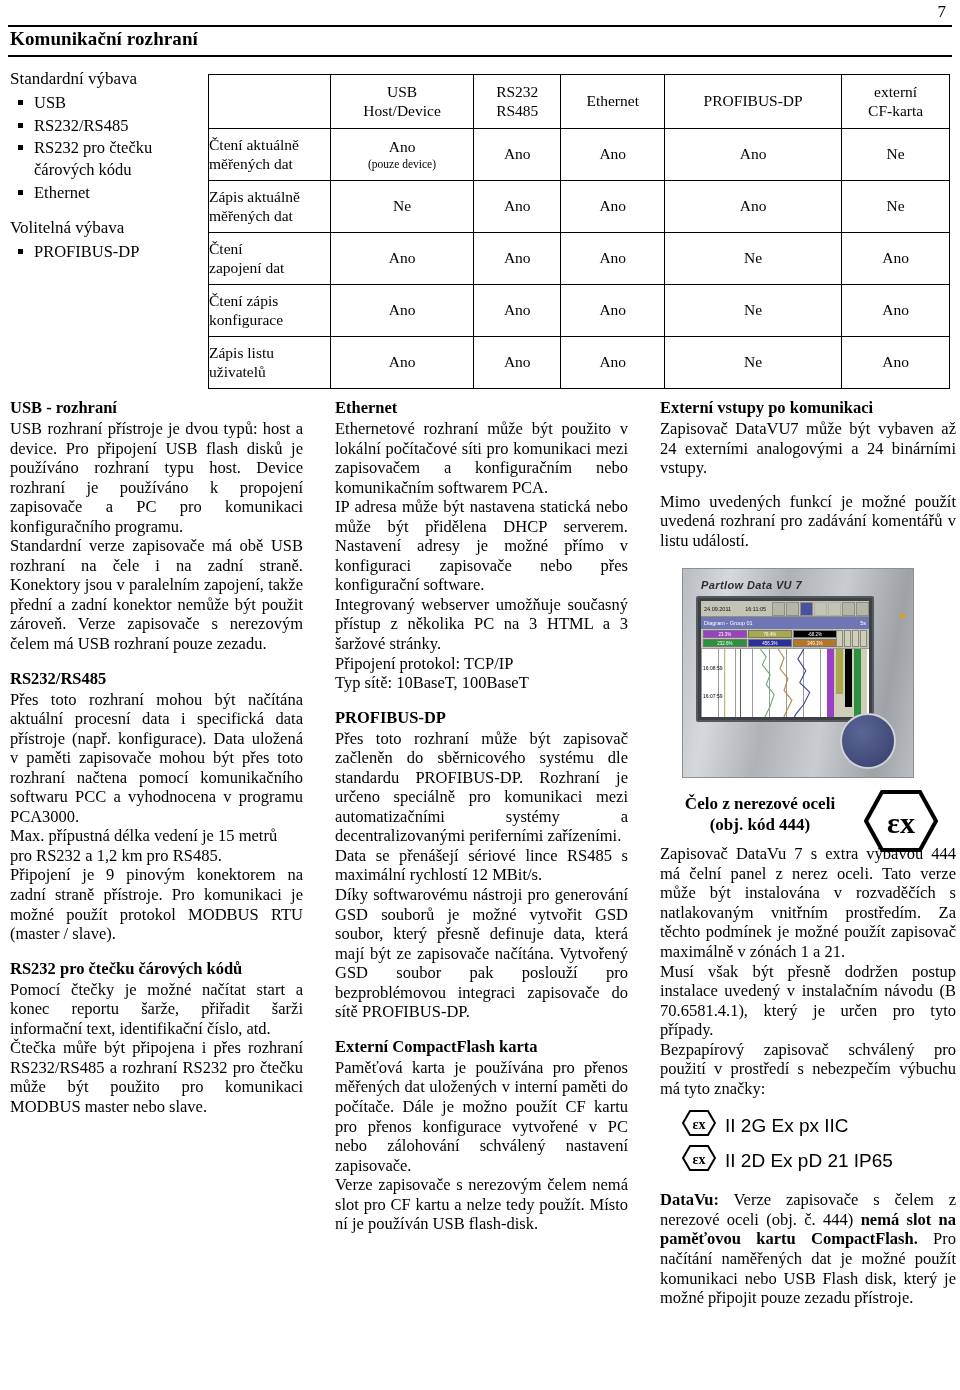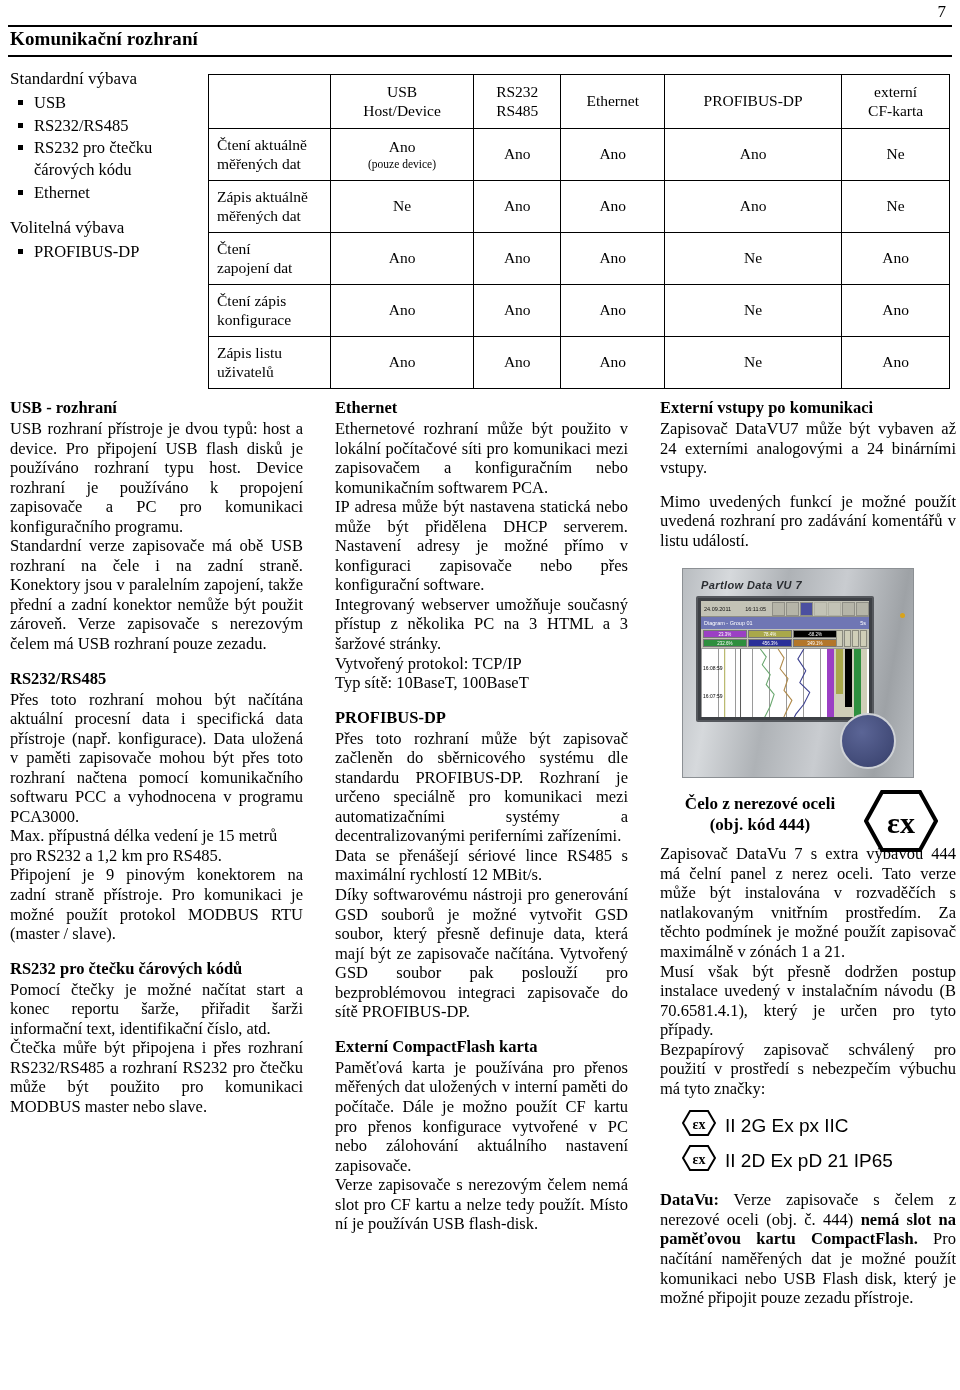--- a/index.html
+++ b/index.html
@@ -86,21 +86,21 @@
     border: 1px solid #000;
     padding: 4px 6px;
     text-align: center;
     vertical-align: middle;
     font-weight: normal;
     line-height: 1.22;
   }
   .cap-table .rowhdr {
     text-align: left;
     width: 122px;
-    padding-left: 8px;
+    padding-left: 0;
   }
   .cap-table .corner { border: 1px solid #000; }
   .cap-table thead td { height: 54px; }
   .cap-table tbody td { height: 52px; }
   .cap-table .note {
     display: block;
     font-size: 11.5px;
     margin-top: 0px;
   }
 
@@ -442,30 +442,30 @@
     <h4 class="spaced">RS232 pro čtečku čárových kódů</h4>
     <p>Pomocí čtečky je možné načítat start a konec reportu šarže, přiřadit šarži informační text, identifikační číslo, atd.</p>
     <p>Čtečka můře být připojena i přes rozhraní RS232/RS485 a rozhraní RS232 pro čtečku může být použito pro komunikaci MODBUS master nebo slave.</p>
   </div>
 
   <div class="col col-2">
     <h4>Ethernet</h4>
     <p>Ethernetové rozhraní může být použito v lokální počítačové síti pro komunikaci mezi zapisovačem a konfiguračním nebo komunikačním softwarem PCA.</p>
     <p>IP adresa může být nastavena statická nebo může být přidělena DHCP serverem. Nastavení adresy je možné přímo v konfiguraci zapisovače nebo přes konfigurační software.</p>
     <p>Integrovaný webserver umožňuje současný přístup z několika PC na 3 HTML a 3 šaržové stránky.</p>
-    <p class="nojust">Vytvořený protokol: TCP/IP</p>
+    <p class="nojust">Připojení protokol: TCP/IP</p>
     <p class="nojust">Typ sítě: 10BaseT, 100BaseT</p>
 
     <h4 class="spaced">PROFIBUS-DP</h4>
     <p>Přes toto rozhraní může být zapisovač začleněn do sběrnicového systému dle standardu PROFIBUS-DP. Rozhraní je určeno speciálně pro komunikaci mezi automatizačními systémy a decentralizovanými periferními zařízeními.</p>
     <p>Data se přenášejí sériové lince RS485 s maximální rychlostí 12 MBit/s.</p>
     <p>Díky softwarovému nástroji pro generování GSD souborů je možné vytvořit GSD soubor, který přesně definuje data, která mají být ze zapisovače načítána. Vytvořený GSD soubor pak poslouží pro bezproblémovou integraci zapisovače do sítě PROFIBUS-DP.</p>
 
     <h4 class="spaced">Externí CompactFlash karta</h4>
-    <p>Paměťová karta je používána pro přenos měřených dat uložených v interní paměti do počítače. Dále je možno použít CF kartu pro přenos konfigurace vytvořené v PC nebo zálohování aktuálního nastavení zapisovače.</p>
+    <p>Paměťová karta je používána pro přenos měřených dat uložených v interní paměti do počítače. Dále je možno použít CF kartu pro přenos konfigurace vytvořené v PC nebo zálohování schválený nastavení zapisovače.</p>
     <p>Verze zapisovače s nerezovým čelem nemá slot pro CF kartu a nelze tedy použít. Místo ní je používán USB flash-disk.</p>
   </div>
 
   <div class="col col-3">
     <h4>Externí vstupy po komunikaci</h4>
     <p>Zapisovač DataVU7 může být vybaven až 24 externími analogovými a 24 binárními vstupy.</p>
     <p class="gap">Mimo uvedených funkcí je možné použít uvedená rozhraní pro zadávání komentářů v listu událostí.</p>
 
     <div class="device-shot">
       <div class="device-brand">Partlow Data VU 7</div>

